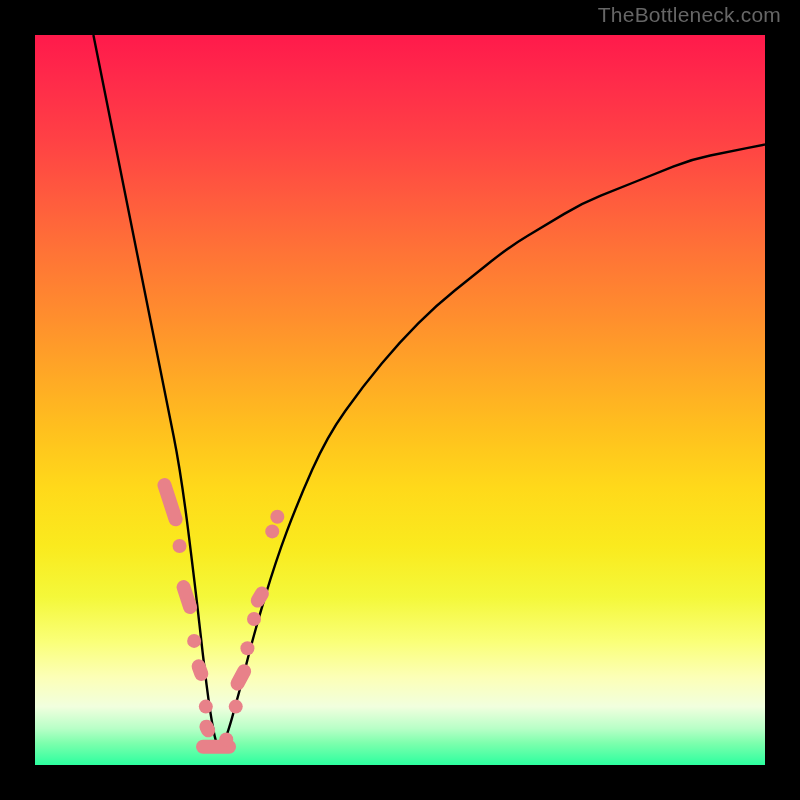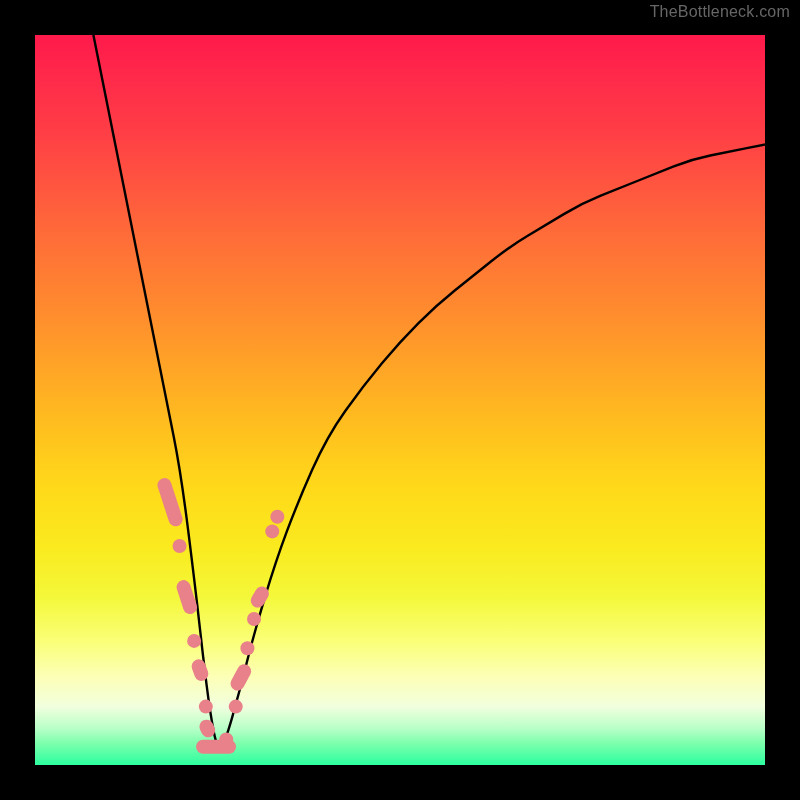--- a/index.html
+++ b/index.html
@@ -40,23 +40,23 @@
       #fcffb7 88%,
       #f1ffde 92%,
       #b8ffc7 95%,
       #7dffad 97%,
       #2cff9f 100%
     );
   }
   .watermark {
     position: absolute;
     top: 3px;
-    right: 10px;
+    right: 19px;
     color: #666;
-    font-size: 16px;
+    font-size: 21px;
     font-weight: 500;
     letter-spacing: 0.2px;
     user-select: none;
   }
   svg.curve {
     position: absolute;
     left: 0;
     top: 0;
     width: 730px;
     height: 730px;

